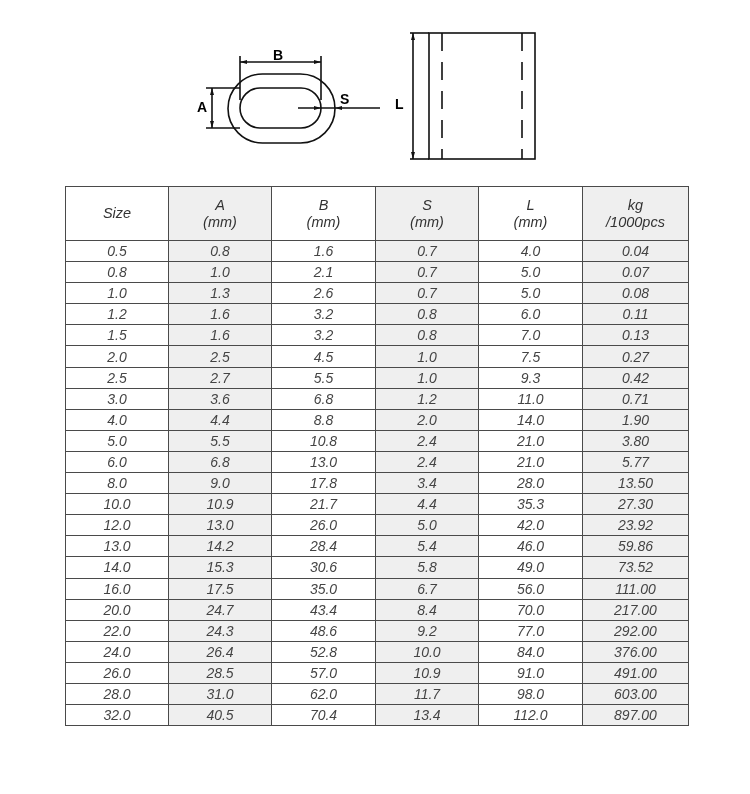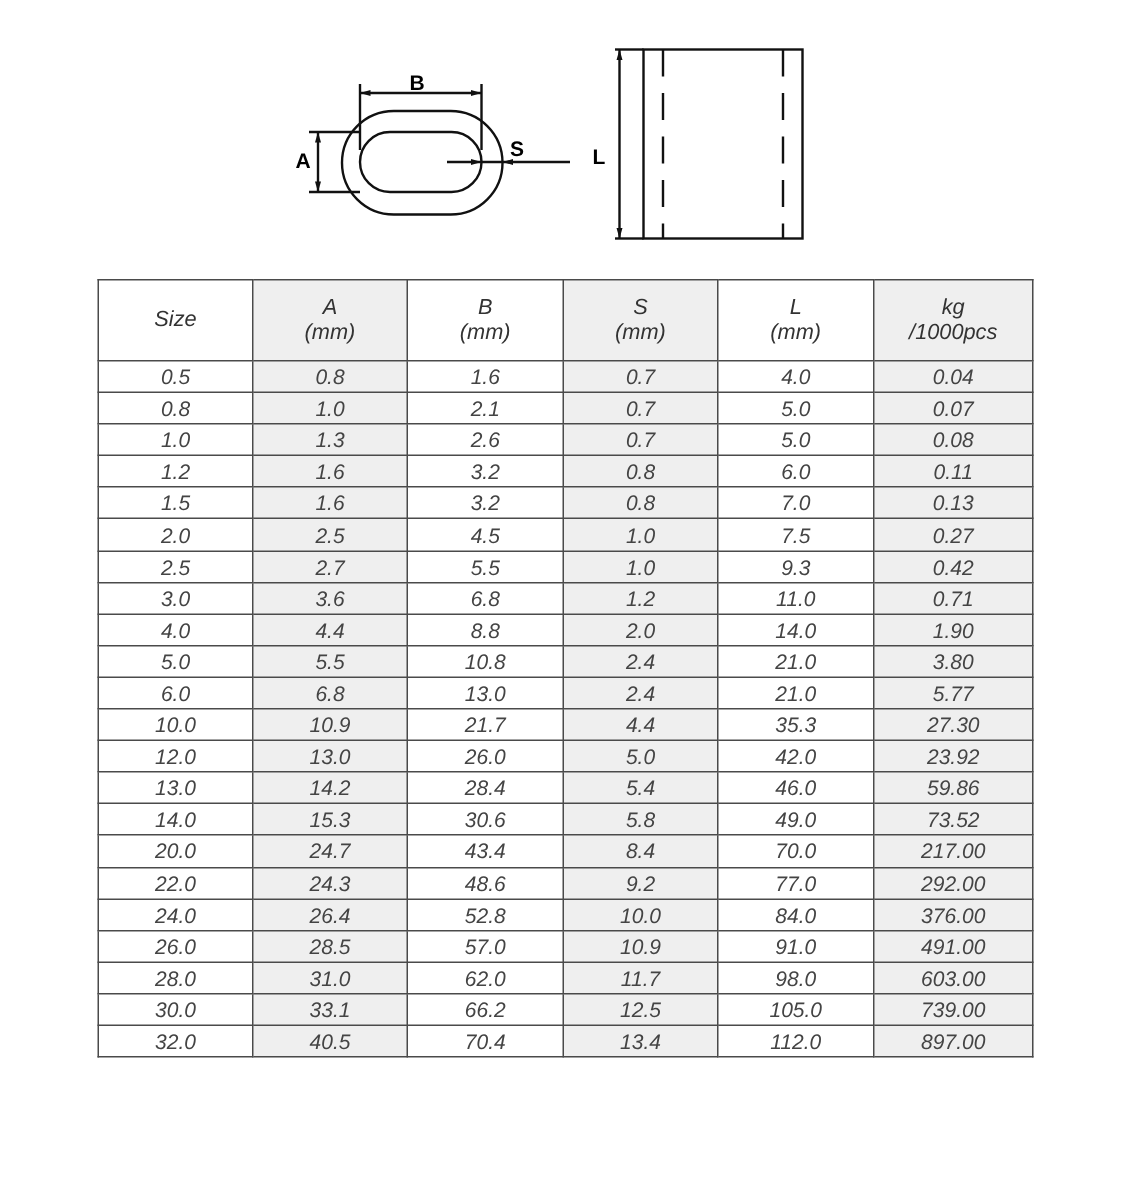--- a/index.html
+++ b/index.html
@@ -181,20 +181,28 @@
       </tr>
       <tr>
         <td class="plain">6.0</td>
         <td class="shade">6.8</td>
         <td class="plain">13.0</td>
         <td class="shade">2.4</td>
         <td class="plain">21.0</td>
         <td class="shade">5.77</td>
       </tr>
       <tr>
+        <td class="plain">8.0</td>
+        <td class="shade">9.0</td>
+        <td class="plain">17.8</td>
+        <td class="shade">3.4</td>
+        <td class="plain">28.0</td>
+        <td class="shade">13.50</td>
+      </tr>
+      <tr>
         <td class="plain">10.0</td>
         <td class="shade">10.9</td>
         <td class="plain">21.7</td>
         <td class="shade">4.4</td>
         <td class="plain">35.3</td>
         <td class="shade">27.30</td>
       </tr>
       <tr>
         <td class="plain">12.0</td>
         <td class="shade">13.0</td>
@@ -213,20 +221,28 @@
       </tr>
       <tr>
         <td class="plain">14.0</td>
         <td class="shade">15.3</td>
         <td class="plain">30.6</td>
         <td class="shade">5.8</td>
         <td class="plain">49.0</td>
         <td class="shade">73.52</td>
       </tr>
       <tr>
+        <td class="plain">16.0</td>
+        <td class="shade">17.5</td>
+        <td class="plain">35.0</td>
+        <td class="shade">6.7</td>
+        <td class="plain">56.0</td>
+        <td class="shade">111.00</td>
+      </tr>
+      <tr>
         <td class="plain">20.0</td>
         <td class="shade">24.7</td>
         <td class="plain">43.4</td>
         <td class="shade">8.4</td>
         <td class="plain">70.0</td>
         <td class="shade">217.00</td>
       </tr>
       <tr>
         <td class="plain">22.0</td>
         <td class="shade">24.3</td>
@@ -253,28 +269,20 @@
       </tr>
       <tr>
         <td class="plain">28.0</td>
         <td class="shade">31.0</td>
         <td class="plain">62.0</td>
         <td class="shade">11.7</td>
         <td class="plain">98.0</td>
         <td class="shade">603.00</td>
       </tr>
       <tr>
-        <td class="plain">30.0</td>
-        <td class="shade">33.1</td>
-        <td class="plain">66.2</td>
-        <td class="shade">12.5</td>
-        <td class="plain">105.0</td>
-        <td class="shade">739.00</td>
-      </tr>
-      <tr>
         <td class="plain">32.0</td>
         <td class="shade">40.5</td>
         <td class="plain">70.4</td>
         <td class="shade">13.4</td>
         <td class="plain">112.0</td>
         <td class="shade">897.00</td>
       </tr>
     </tbody>
 </table>
 

